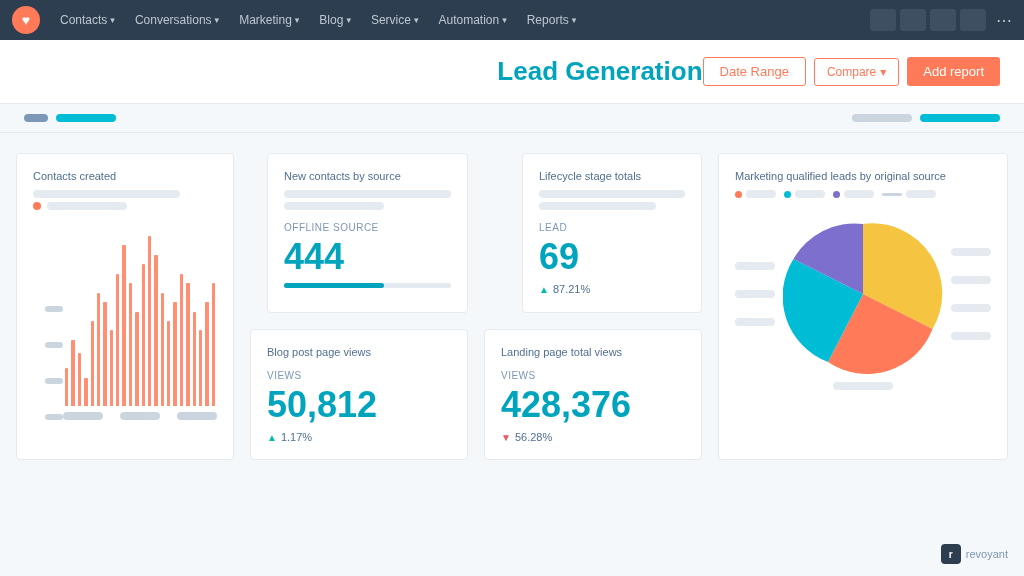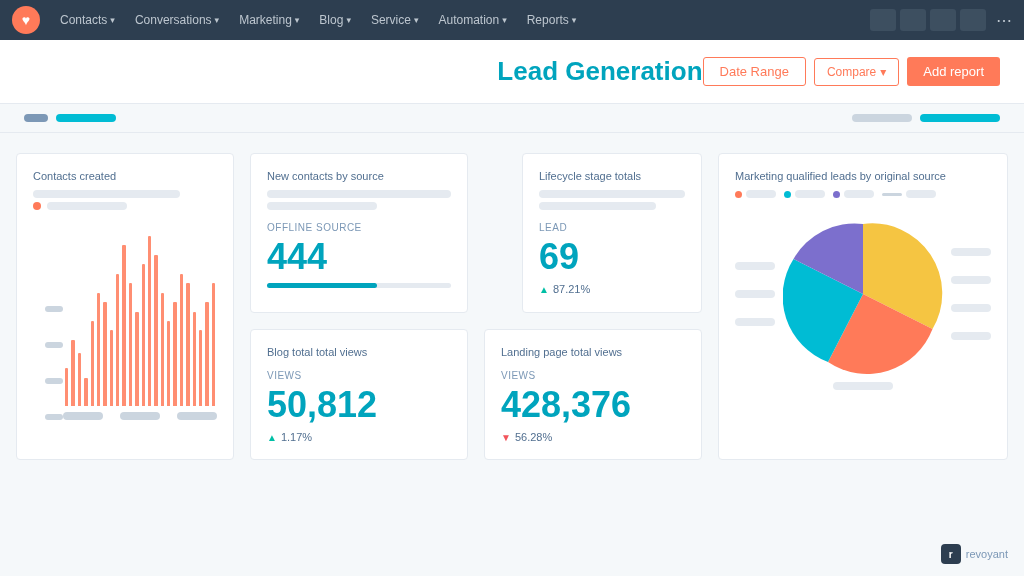--- a/index.html
+++ b/index.html
@@ -389,21 +389,21 @@
             <div class="bar" style="height: 123px;"></div>
           </div>
       </div>
       <div class="chart-axis" style="margin-left:30px;">
         <div class="axis-label"></div>
         <div class="axis-label"></div>
         <div class="axis-label"></div>
       </div>
     </div>
 
-    <div class="card card-metric" style="grid-column:2;grid-row:1;">
+    <div class="card card-metric" style="grid-column:2;grid-row:1;margin-left:17px;">
       <div class="card-title">New contacts by source</div>
       <div class="placeholder-bar full"></div>
       <div class="placeholder-bar short"></div>
       <div class="metric-source">OFFLINE SOURCE</div>
       <div class="metric-value">444</div>
       <div class="metric-bar">
         <div class="metric-bar-fill"></div>
       </div>
     </div>
 
@@ -413,21 +413,21 @@
       <div class="placeholder-bar medium"></div>
       <div class="metric-source">LEAD</div>
       <div class="metric-value">69</div>
       <div class="metric-change">
         <span class="arrow-up">▲</span>
         <span>87.21%</span>
       </div>
     </div>
 
     <div class="card card-metric" style="grid-column:2;grid-row:2;">
-      <div class="card-title">Blog total total views</div>
+      <div class="card-title">Blog post page views</div>
       <div class="metric-source">VIEWS</div>
       <div class="metric-value">50,812</div>
       <div class="metric-change">
         <span class="arrow-up">▲</span>
         <span>1.17%</span>
       </div>
     </div>
 
     <div class="card card-metric" style="grid-column:3;grid-row:2;">
       <div class="card-title">Landing page total views</div>

